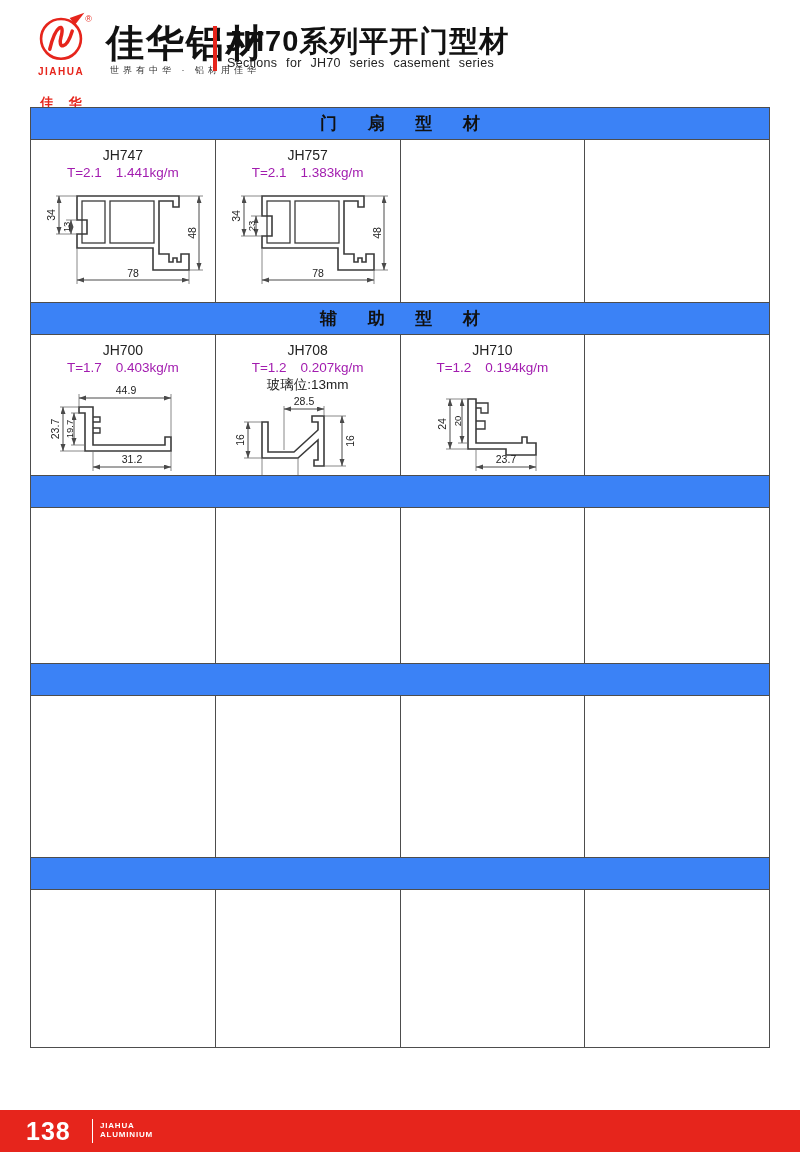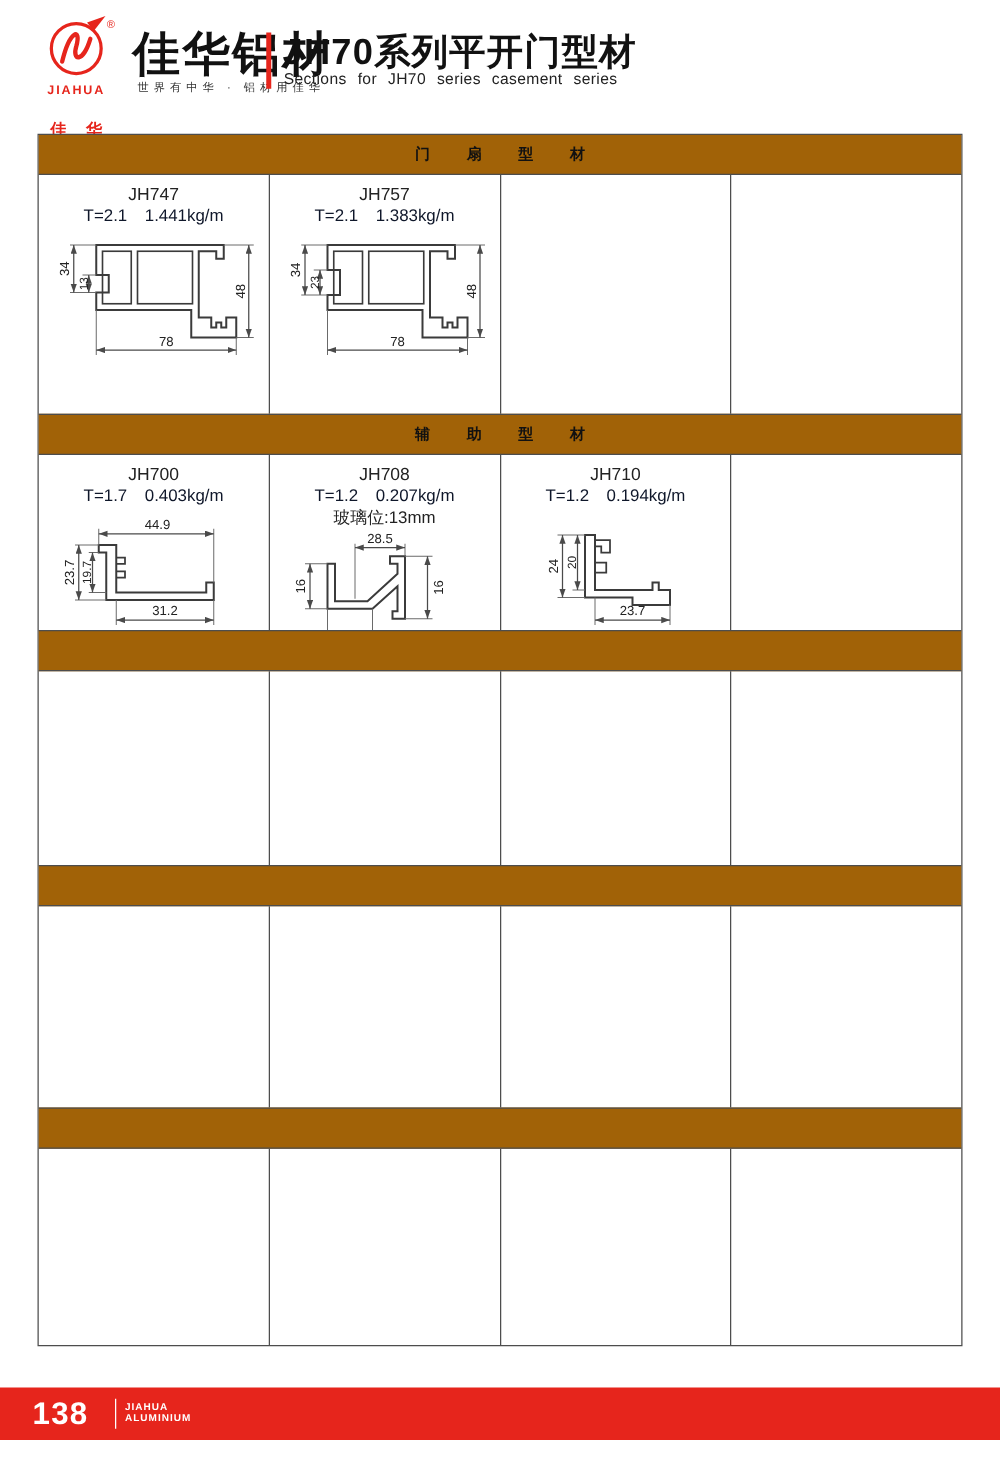--- a/index.html
+++ b/index.html
@@ -14,30 +14,30 @@
   .logo-brand-en{color:#E6251C;font-weight:bold;font-size:10px;letter-spacing:1.5px;margin-top:-2px;}
   .logo-brand-cn{color:#E6251C;font-weight:bold;font-size:13px;letter-spacing:6px;padding-left:6px;margin-top:17px;}
   .logo-reg{position:absolute;right:4px;top:2px;color:#E6251C;font-size:9px;}
   .company{position:absolute;left:106px;top:18px;font-size:38px;font-weight:bold;letter-spacing:2px;color:#111;}
   .tagline{position:absolute;left:110px;top:64px;font-size:9px;letter-spacing:4px;color:#333;}
   .vdivider{position:absolute;left:213px;top:26px;width:4px;height:45px;background:#E6251C;}
   .series-title{position:absolute;left:226px;top:22px;font-size:29px;font-weight:bold;color:#111;letter-spacing:1px;}
   .series-sub{position:absolute;left:227px;top:56px;font-size:12.5px;color:#222;word-spacing:5px;letter-spacing:0.3px;}
   
   .tbl{position:absolute;left:30px;top:107px;width:738px;border:1px solid #4d4d4d;}
-  .band{height:31px;background:#a16207;border-top:1px solid #4d4d4d;border-bottom:1px solid #4d4d4d;
+  .band{height:31px;background:#3b82f6;border-top:1px solid #4d4d4d;border-bottom:1px solid #4d4d4d;
         display:flex;align-items:center;justify-content:center;
-        font-size:12px;font-weight:bold;letter-spacing:13px;padding-left:13px;color:#111;}
+        font-size:17px;font-weight:bold;letter-spacing:13px;padding-left:13px;color:#111;}
   .band:first-child{border-top:none;}
   .row{display:flex;}
   .cell{flex:1;box-sizing:border-box;border-right:1px solid #4d4d4d;overflow:hidden;text-align:center;}
   .cell:last-child{border-right:none;}
-  .r1{height:191px;} .r2{height:140px;} .r3{height:155px;} .r4{height:161px;} .r5{height:157px;}
+  .r1{height:162px;} .r2{height:140px;} .r3{height:155px;} .r4{height:161px;} .r5{height:157px;}
   .pcode{font-size:14px;color:#222;margin-top:7px;}
-  .pspec{font-size:13.5px;color:#0f172a;margin-top:2px;}
+  .pspec{font-size:13.5px;color:#a21caf;margin-top:2px;}
   .pspec .w{margin-left:14px;}
   .pnote{font-size:13.5px;color:#222;margin-top:1px;}
   .pdraw{display:block;margin:0 auto;}
   
   .outline{fill:#ffffff;stroke:#3b3b3b;stroke-width:1.6;stroke-linejoin:miter;}
   .inner{fill:none;stroke:#3b3b3b;stroke-width:1.3;}
   .clip{fill:none;stroke:#3b3b3b;stroke-width:1.4;}
   .dim{stroke:#4a4a4a;stroke-width:1;fill:none;}
   .ext{stroke:#6a6a6a;stroke-width:0.8;}
   .dl{font-size:10.5px;fill:#222;text-anchor:middle;font-family:"Liberation Sans","DejaVu Sans",sans-serif;}

